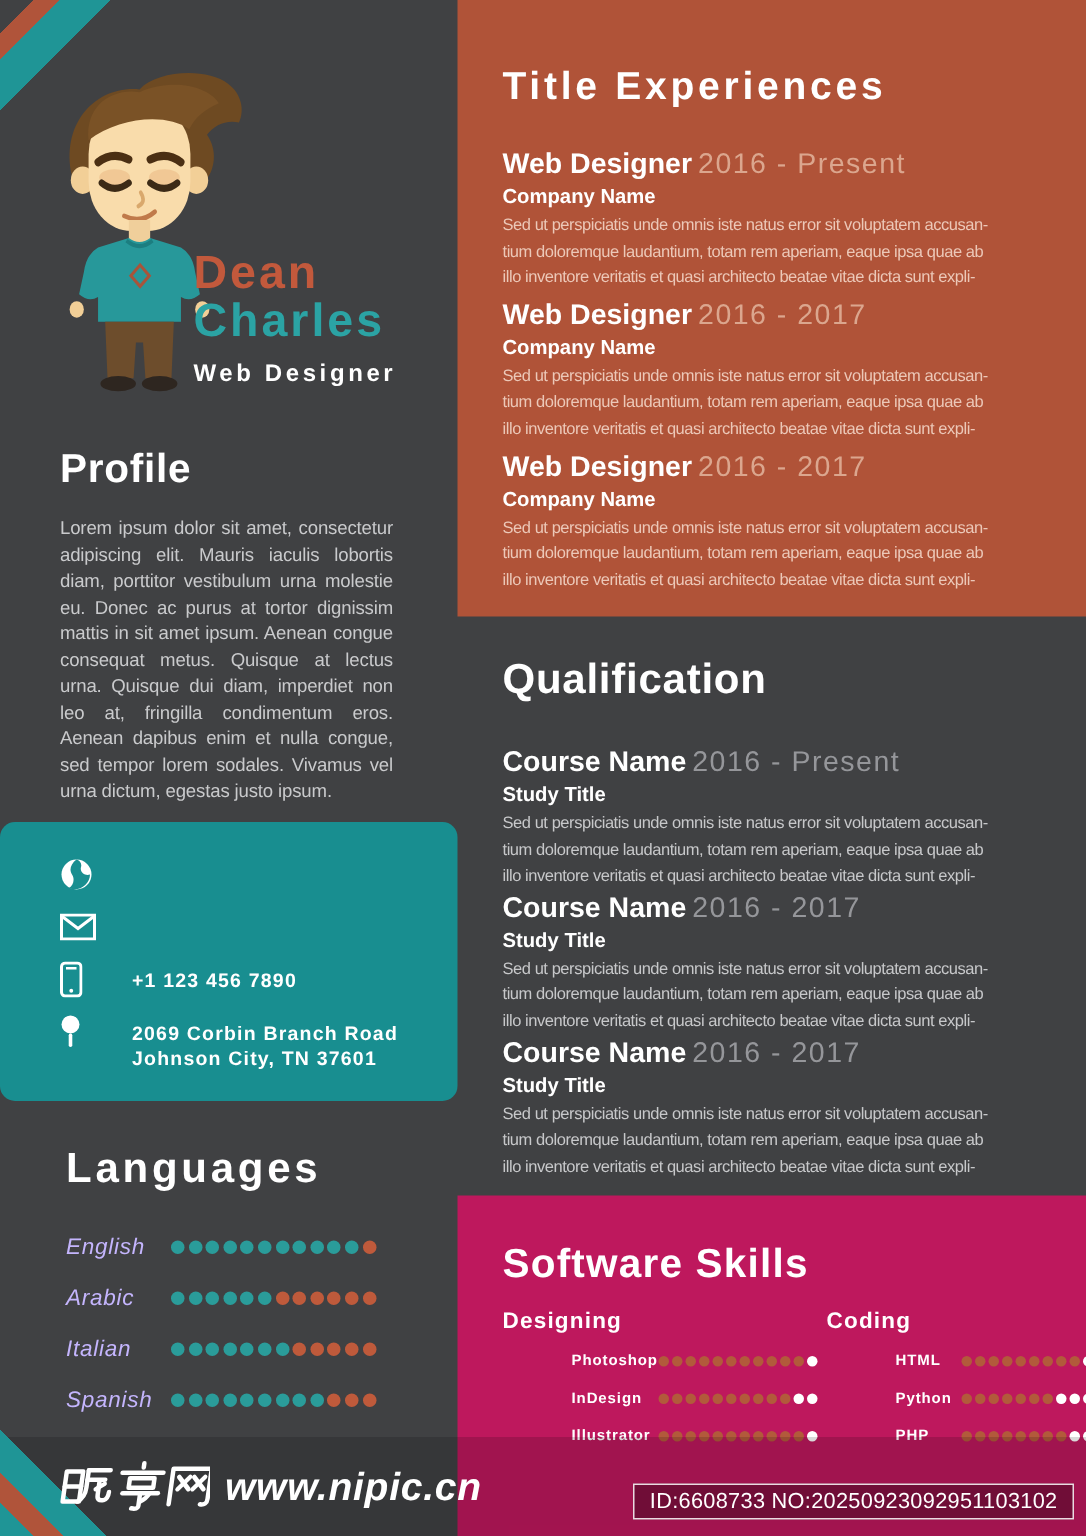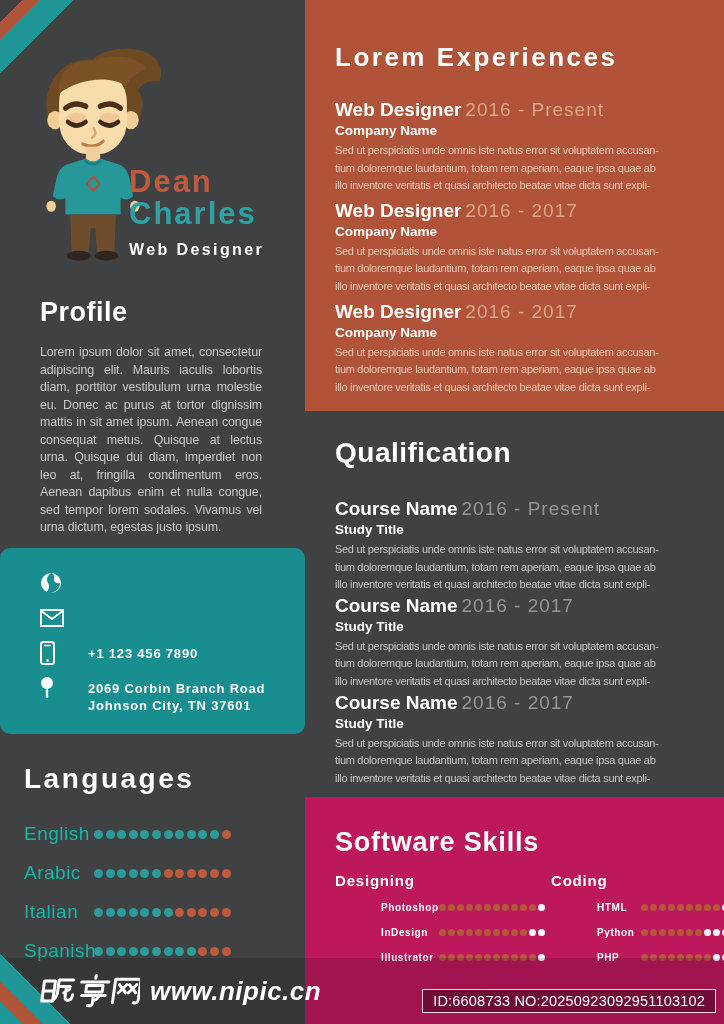--- a/index.html
+++ b/index.html
@@ -48,24 +48,24 @@
     margin-top:16px; width:222px; color:#c9cacc; font-size:12.4px;
     line-height:17.5px; text-align:justify; letter-spacing:-0.1px;
   }
 
   
   .contact-row { display:flex; align-items:flex-start; margin-bottom:13px; min-height:22px; }
   .contact-icon { width:24px; height:22px; flex:0 0 24px; display:flex; align-items:center; }
   .contact-text { margin-left:24px; color:#fff; font-size:13px; font-weight:bold; letter-spacing:0.8px; line-height:17px; white-space:pre-line; padding-top:3px; }
 
   
-  .lang-section { position:absolute; left:24px; top:763px; width:260px; }
+  .lang-section { position:absolute; left:44px; top:763px; width:260px; }
   .lang-rows { margin-top:28px; }
   .lang-row { display:flex; align-items:center; margin-bottom:17px; }
-  .lang-label { width:70px; color:#14b8a6; font-size:19px; letter-spacing:0.5px; }
+  .lang-label { width:70px; color:#c4b5fd; font-size:15px; letter-spacing:0.5px;font-style:italic; }
   .dots { display:flex; align-items:center; }
   .lang-dot { width:9px; height:9px; border-radius:50%; margin-right:2.6px; }
   .lang-dot.filled { background:#2a9c9a; }
   .lang-dot.empty  { background:#bf5a3b; }
 
   
   .entry { margin-bottom:4px; }
   .qual-section .entry { margin-bottom:0; }
   .entry-title-row { font-size:19px; line-height:23px; }
   .entry-title { color:#fff; font-weight:bold; }
@@ -268,21 +268,21 @@
             <span class="lang-dot filled"></span>
             <span class="lang-dot empty"></span>
             <span class="lang-dot empty"></span>
             <span class="lang-dot empty"></span>
           </div>
         </div>
       </div>
   </section>
 
   <section class="work-panel">
-    <h2 class="sec-heading h-work">Lorem Experiences</h2>
+    <h2 class="sec-heading h-work">Title Experiences</h2>
     <div id="work-entries">
         <div class="entry">
           <div class="entry-title-row"><span class="entry-title">Web Designer</span><span class="entry-period">2016 - Present</span></div>
           <div class="entry-subtitle">Company Name</div>
           <div class="entry-body">Sed ut perspiciatis unde omnis iste natus error sit voluptatem accusan-
 tium doloremque laudantium, totam rem aperiam, eaque ipsa quae ab
 illo inventore veritatis et quasi architecto beatae vitae dicta sunt expli-</div>
         </div>
         <div class="entry">
           <div class="entry-title-row"><span class="entry-title">Web Designer</span><span class="entry-period">2016 - 2017</span></div>

